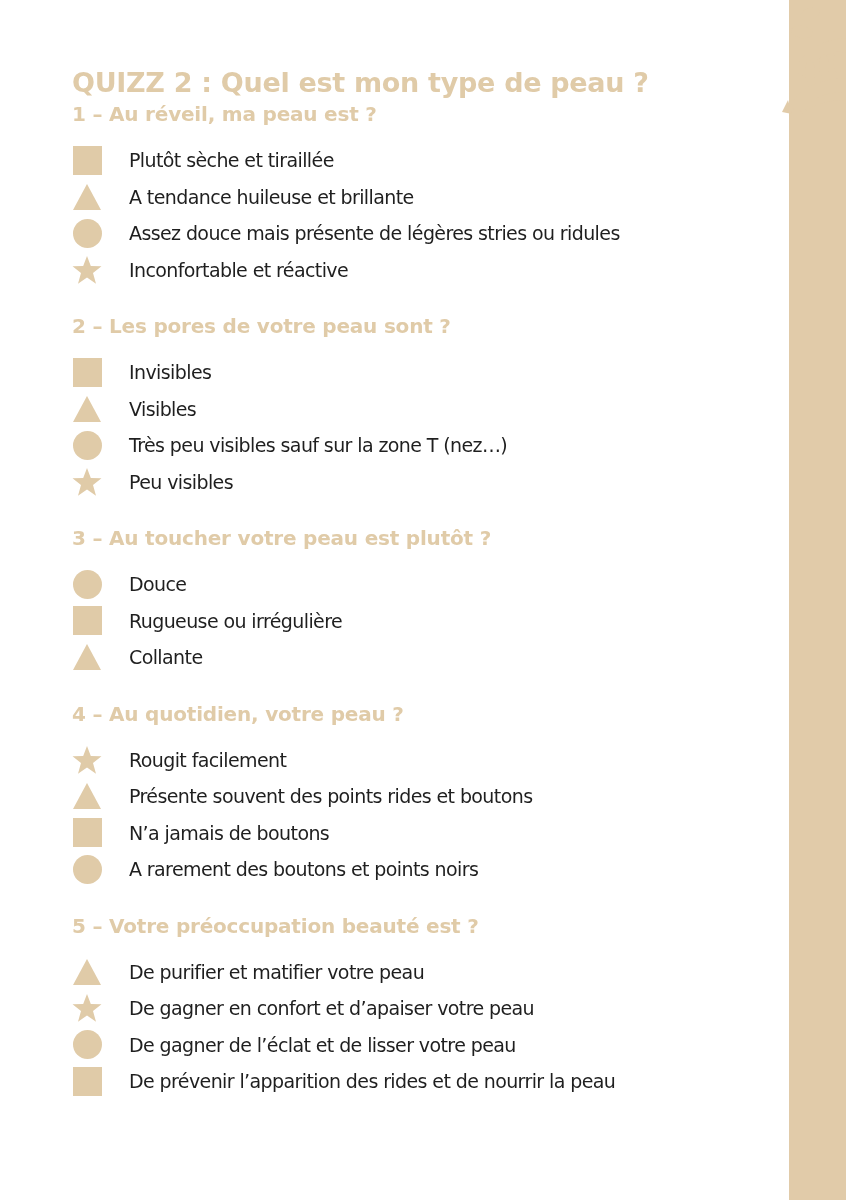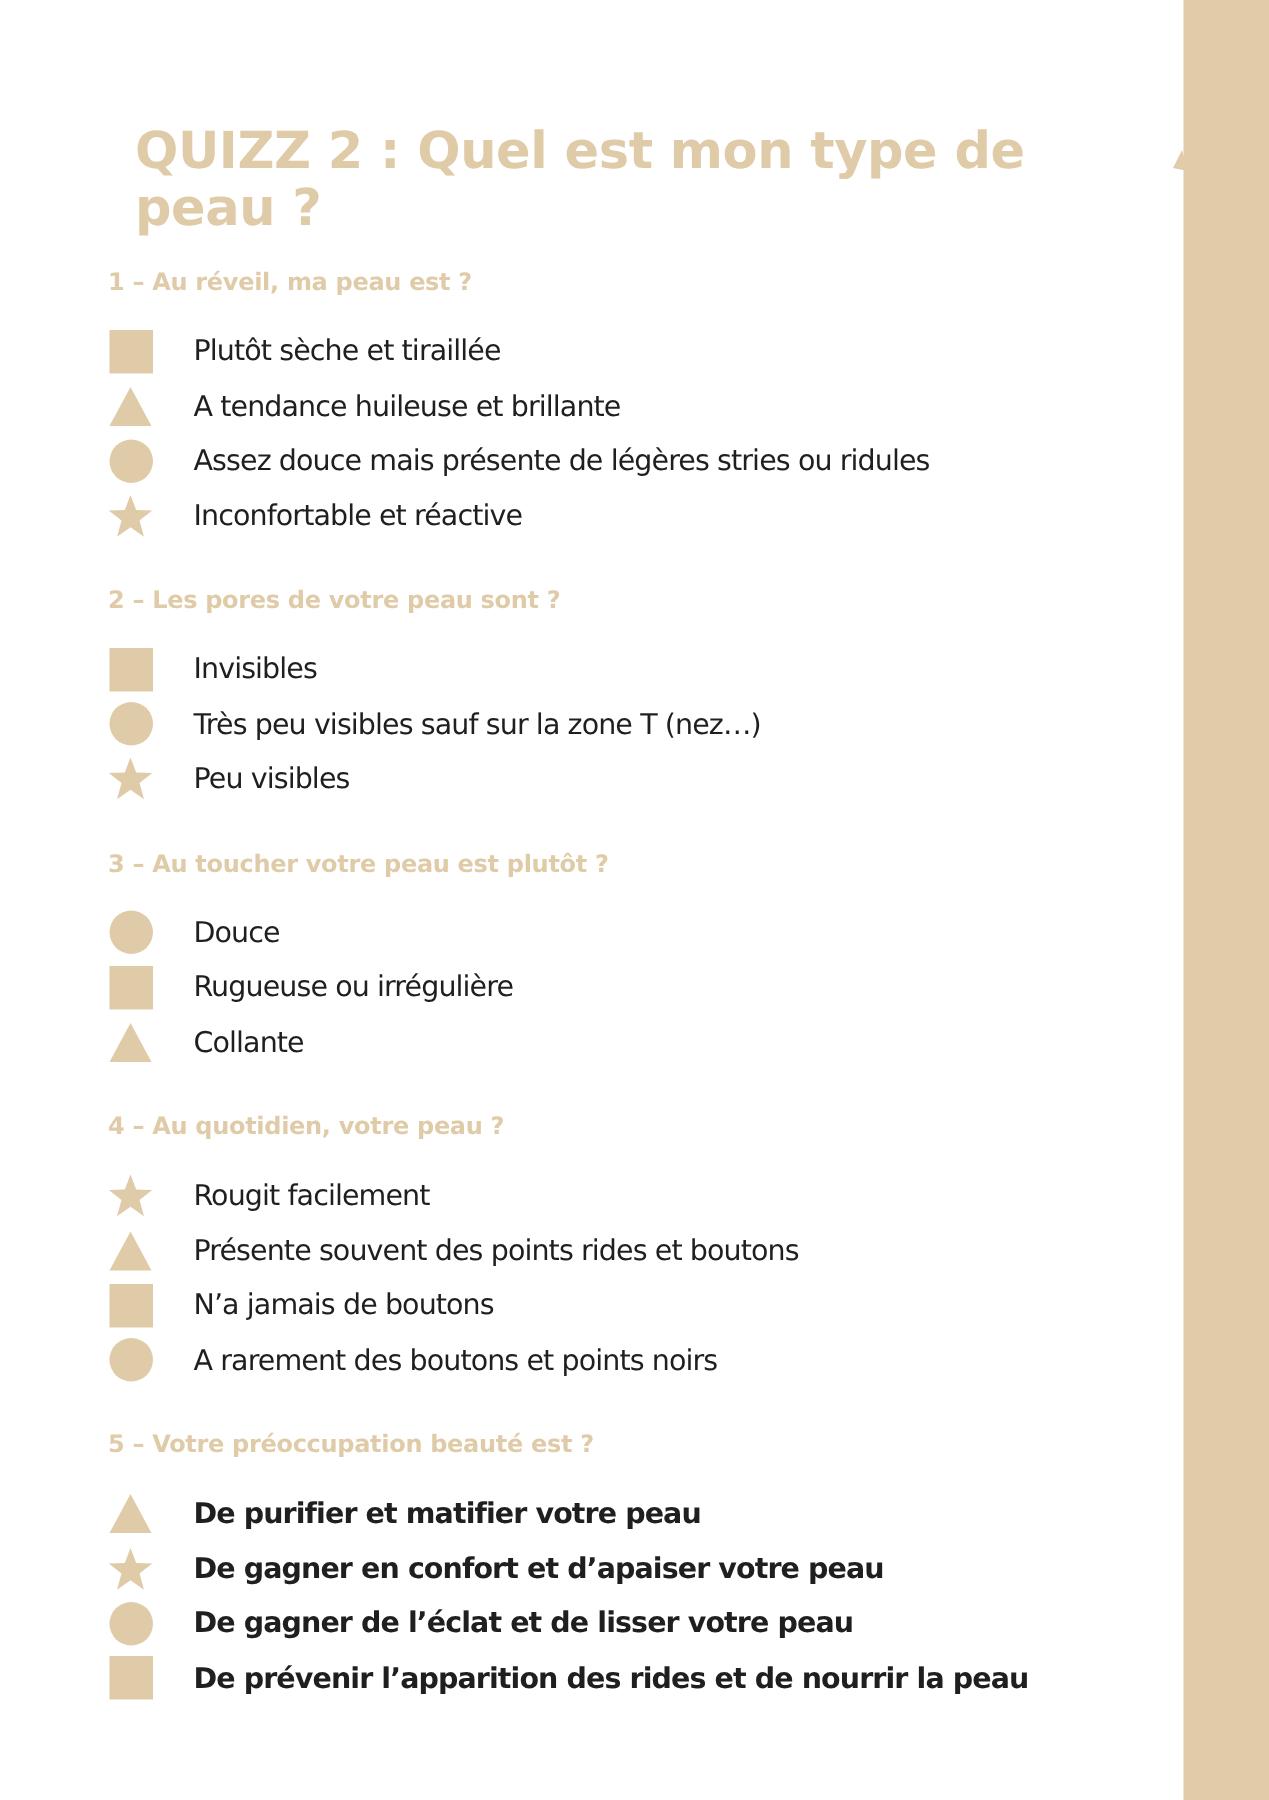--- a/index.html
+++ b/index.html
@@ -1,22 +1,22 @@
 <!DOCTYPE html>
 <html><head>
 <meta charset="utf-8">
 <style>
   html, body { margin:0; padding:0; }
   body { width:846px; height:1200px; background:#ffffff; position:relative; overflow:hidden;
          font-family:"Liberation Sans", sans-serif; }
   .sidebar { position:absolute; left:789px; top:0; width:57px; height:1200px; background:#e1cba9; }
   .ornament { position:absolute; left:780px; top:0; width:66px; height:140px; }
   .content { position:absolute; left:72px; top:64px; width:700px; }
-  .title { color:#e0cba8; font-family:"DejaVu Sans", sans-serif; font-weight:bold; font-size:34px; line-height:38px; margin:18px; letter-spacing:-0.3px; }
-  .q-title { color:#e0cba8; font-family:"DejaVu Sans", sans-serif; font-weight:bold; font-size:16px; line-height:28px; margin:0; letter-spacing:-0.2px; }
+  .title { color:#e0cba8; font-family:"DejaVu Sans", sans-serif; font-weight:bold; font-size:27px; line-height:38px; margin:0; letter-spacing:-0.3px; }
+  .q-title { color:#e0cba8; font-family:"DejaVu Sans", sans-serif; font-weight:bold; font-size:20px; line-height:28px; margin:0; letter-spacing:-0.2px; }
   .section { margin-bottom:0; }
   .opts { list-style:none; margin:0; padding:0; }
   .opt { display:flex; align-items:center; height:36.5px; }
   .shape { width:30px; height:30px; display:flex; align-items:center; justify-content:center; flex:0 0 30px; }
   .label { margin-left:27px; font-size:19px; color:#1f1f1f; font-family:"DejaVu Sans", sans-serif; letter-spacing:-0.6px; }
   .sq { width:29px; height:29px; background:#e0cba8; }
   .ci { width:29px; height:29px; border-radius:50%; background:#e0cba8; }
 </style>
 </head>
 <body>
@@ -79,20 +79,28 @@
     <h2 class="q-title">2 – Les pores de votre peau sont ?</h2>
     <ul class="opts" style="margin-top:14px;">
       <li class="opt">
           <span class="shape">
             <span class="sq"></span>
           </span>
           <span class="label">Invisibles</span>
         </li>
       <li class="opt">
           <span class="shape">
+            <svg width="30" height="28" viewBox="0 0 30 28">
+              <polygon points="15,1 29,27 1,27" fill="#e0cba8"></polygon>
+            </svg>
+          </span>
+          <span class="label">Visibles</span>
+        </li>
+      <li class="opt">
+          <span class="shape">
             <span class="ci"></span>
           </span>
           <span class="label">Très peu visibles sauf sur la zone T  (nez…)</span>
         </li>
       <li class="opt">
           <span class="shape">
             <svg width="30" height="30" viewBox="0 0 30 30">
               <polygon points="15,1 18.8,11 29.5,11.3 21,18 24,28.8 15,22.5 6,28.8 9,18 0.5,11.3 11.2,11" fill="#e0cba8"></polygon>
             </svg>
           </span>
@@ -156,21 +164,21 @@
           <span class="shape">
             <span class="ci"></span>
           </span>
           <span class="label">A rarement des boutons et points noirs</span>
         </li>
     </ul>
   </div>
 
   <div class="section" style="margin-top:24px;">
     <h2 class="q-title">5 – Votre préoccupation beauté est ?</h2>
-    <ul class="opts" style="margin-top:14px;font-weight:bold;">
+    <ul class="opts" style="margin-top:14px;">
       <li class="opt">
           <span class="shape">
             <svg width="30" height="28" viewBox="0 0 30 28">
               <polygon points="15,1 29,27 1,27" fill="#e0cba8"></polygon>
             </svg>
           </span>
           <span class="label">De purifier et matifier votre peau</span>
         </li>
       <li class="opt">
           <span class="shape">

